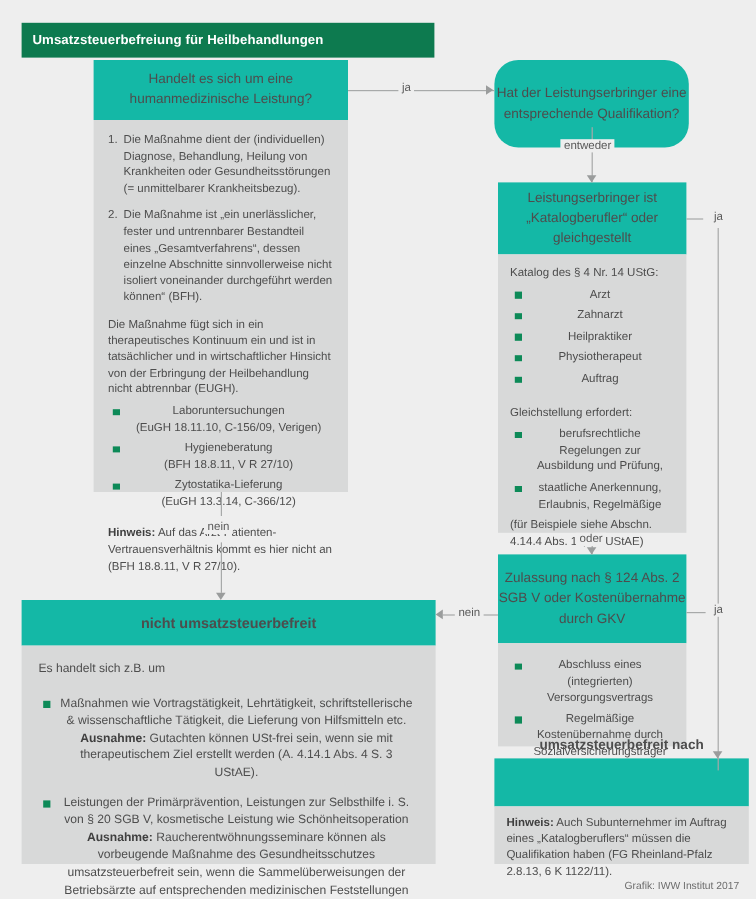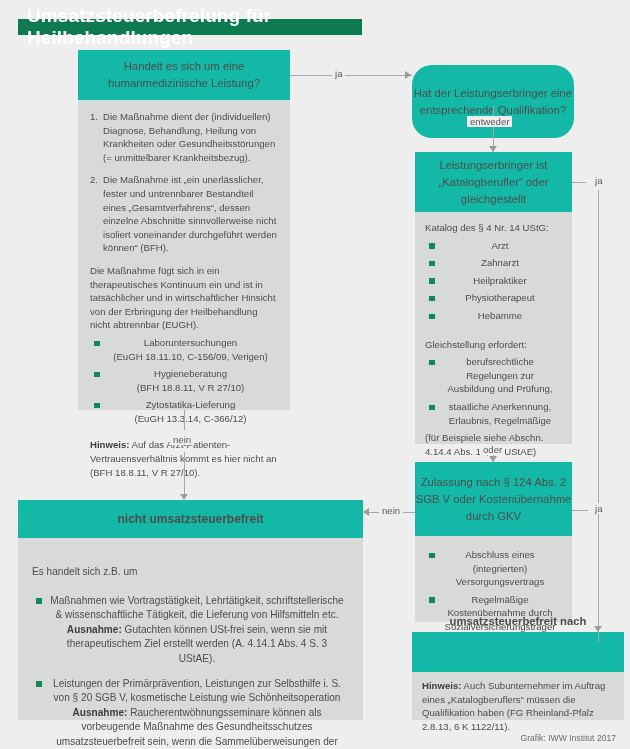--- a/index.html
+++ b/index.html
@@ -8,24 +8,24 @@
     background: #eeeeee;
     font-family: "Liberation Sans", sans-serif;
     color: #4a4a4a;
     overflow: hidden;
   }
   #root { position: relative; width: 630px; height: 749px; }
 
   
   .title-banner {
     position: absolute; left: 18px; top: 19px;
-    width: 344px; height: 16px;
+    width: 344px; height: 29px;
     background: #0d7a4f;
     color: #ffffff;
-    font-size: 19px; font-weight: bold;
+    font-size: 11px; font-weight: bold;
     letter-spacing: 0.1px;
     display: flex; align-items: center;
     padding-left: 9px;
   }
 
   
   .qbox {
     position: absolute;
     background: #14b8a6;
     color: #4d4d4d;
@@ -115,36 +115,36 @@
 (BFH 18.8.11, V R 27/10)</li>
       <li style="white-space:pre-line;">Zytostatika-Lieferung
 (EuGH 13.3.14, C-366/12)</li>
     </ul>
     <div style="height:9px;"></div>
     <div>
       <b>Hinweis:</b><span> Auf das Arzt-Patienten-Vertrauensverhältnis kommt es hier nicht an (BFH 18.8.11, V R 27/10).</span>
     </div>
   </div>
 
-  <div class="qbox" style="left:412px; top:65px; width:162px; height:73px;border-radius:20px;">
+  <div class="qbox" style="left:412px; top:50px; width:162px; height:73px;border-radius:20px;">
     <span>Hat der Leistungserbringer eine entsprechende Qualifikation?</span>
   </div>
 
   <div class="qbox" style="left:415px; top:152px; width:157px; height:60px;">
     <span>Leistungserbringer ist „Katalogberufler“ oder gleichgestellt</span>
   </div>
 
   <div class="detailbox" style="left:415px; top:212px; width:157px; height:232px; padding:9px 10px;">
     <div>Katalog des § 4 Nr. 14 UStG:</div>
     <ul class="bl">
       <li>Arzt</li>
       <li>Zahnarzt</li>
       <li>Heilpraktiker</li>
       <li>Physiotherapeut</li>
-      <li>Hebamme</li>
+      <li>Auftrag</li>
     </ul>
     <div style="height:11px;"></div>
     <div>Gleichstellung erfordert:</div>
     <ul class="bl">
       <li>berufsrechtliche Regelungen zur Ausbildung und Prüfung,</li>
       <li>staatliche Anerkennung, Erlaubnis, Regelmäßige</li>
     </ul>
     <div>(für Beispiele siehe Abschn. 4.14.4 Abs. 11, 12 UStAE)</div>
   </div>
 
@@ -165,21 +165,21 @@
   </div>
   <div class="detailbox" style="left:412px; top:672px; width:212px; height:48px; padding:7px 10px;">
     <div>
       <b>Hinweis:</b><span> Auch Subunternehmer im Auftrag eines „Katalogberuflers“ müssen die Qualifikation haben (FG Rheinland-Pfalz 2.8.13, 6 K 1122/11).</span>
     </div>
   </div>
 
   <div class="qbox bold" style="left:18px; top:500px; width:345px; height:38px; font-size:12px;">
     <span>nicht umsatzsteuerbefreit</span>
   </div>
-  <div class="detailbox wide" style="left:18px; top:538px; width:345px; height:182px; padding:27px 14px;">
+  <div class="detailbox wide" style="left:18px; top:538px; width:345px; height:182px; padding:13px 14px;">
     <div>Es handelt sich z.B. um</div>
     <div style="height:10px;"></div>
     <ul class="bl">
       <li style="margin-bottom:10px;">
         <span>Maßnahmen wie Vortragstätigkeit, Lehrtätigkeit, schriftstellerische &amp; wissenschaftliche Tätigkeit, die Lieferung von Hilfsmitteln etc.</span>
         <span>
           <b>Ausnahme:</b><span> Gutachten können USt-frei sein, wenn sie mit therapeutischem Ziel erstellt werden (A. 4.14.1 Abs. 4 S. 3 UStAE).</span>
         </span>
       </li>
       <li>

